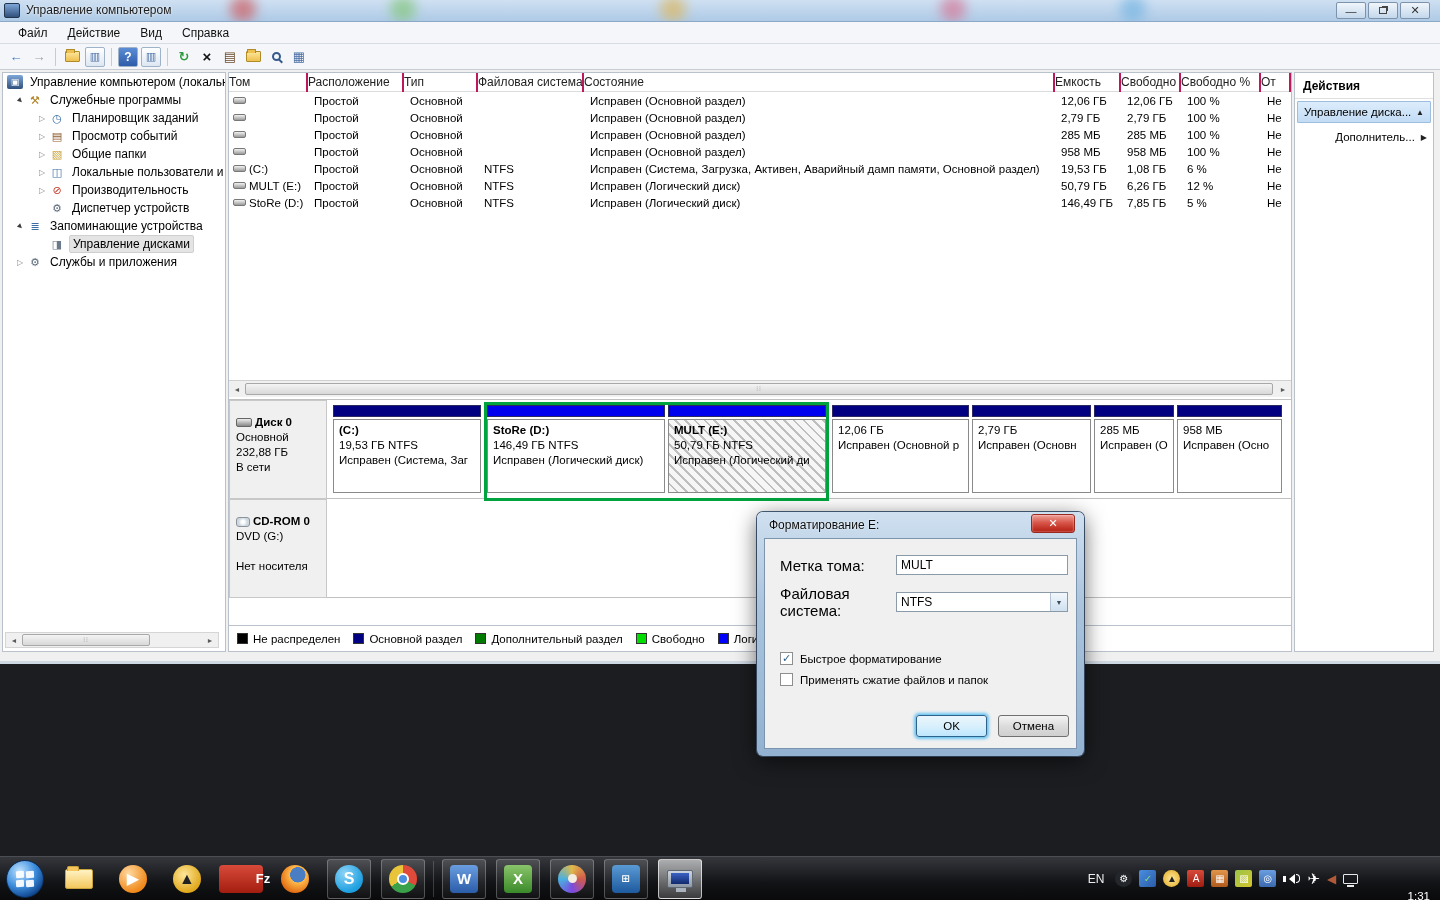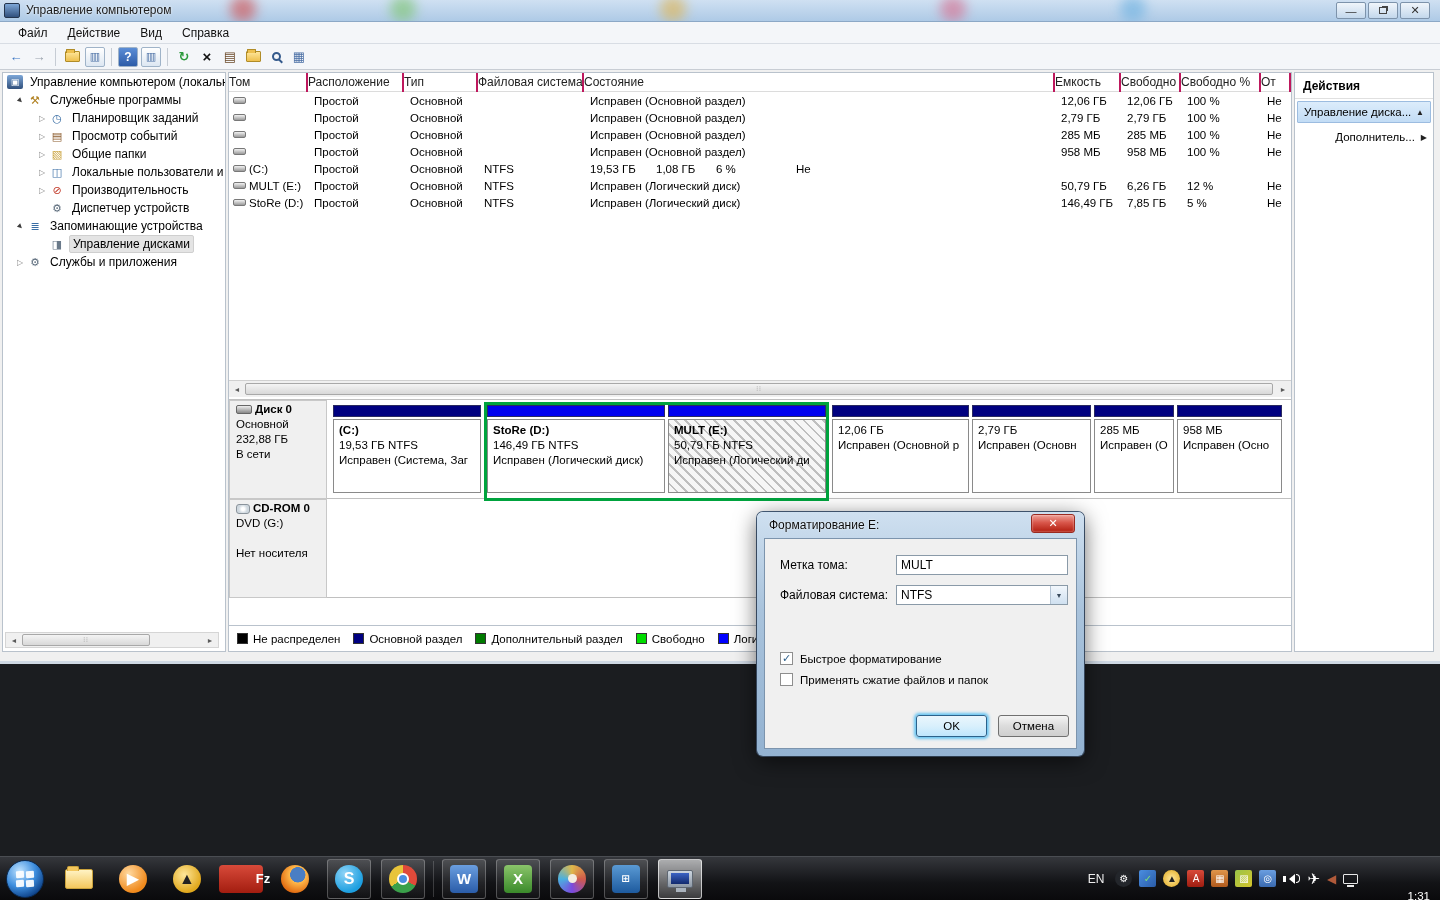--- a/index.html
+++ b/index.html
@@ -54,21 +54,21 @@
   .c2{width:96px;flex:0 0 96px;} .c3{width:74px;flex:0 0 74px;} .c4{width:106px;flex:0 0 106px;}
   .c5{width:471px;flex:0 0 471px;} .c6{width:66px;flex:0 0 66px;} .c7{width:60px;flex:0 0 60px;}
   .c8{width:80px;flex:0 0 80px;} .c9{flex:1;}
   .dico{width:13px;height:7px;background:linear-gradient(#f2f2f2,#9a9a9a);border:1px solid #787878;border-radius:2px;flex:0 0 13px;margin-left:4px;}
   .list-hscroll{position:absolute;left:0;right:0;top:307px;height:17px;background:#f0f0f0;border-top:1px solid #d0d0d0;display:flex;align-items:center;}
   .list-hscroll .sb-thumb{flex:1;margin-right:2px;}
 
   
   .graph{position:absolute;left:0;top:326px;right:0;bottom:26px;background:#fff;border-top:1px solid #c0c0c0;overflow:hidden;}
   .disk-row{position:relative;height:99px;border-bottom:1px solid #c0c0c0;display:flex;padding:5px 0 0 4px;}
-  .disk-info{width:98px;flex:0 0 98px;background:#f0f0f0;border:1px solid #c8c8c8;margin:-5px 0 0 -4px;padding:1px 4px 0 6px;height:99px;font-size:11.5px;line-height:15px;}
+  .disk-info{width:98px;flex:0 0 98px;background:#f0f0f0;border:1px solid #c8c8c8;margin:-5px 0 0 -4px;padding:14px 4px 0 6px;height:99px;font-size:11.5px;line-height:15px;}
   .disk-info .dname{font-weight:bold;display:flex;align-items:center;gap:3px;}
   .hdd-ico{width:16px;height:9px;background:linear-gradient(#eee,#888);border:1px solid #666;border-radius:2px;}
   .cd-ico{width:14px;height:10px;background:radial-gradient(circle,#fff 20%,#cfd8df 60%);border:1px solid #8a939b;border-radius:3px;}
   .parts{display:flex;margin-left:6px;gap:3px;}
   .part{display:flex;flex-direction:column;}
   .pbar{height:12px;border:1px solid #2a2a60;}
   .pbody{margin-top:2px;height:74px;background:#fff;border:1px solid #8a8a8a;padding:3px 5px;font-size:11.5px;line-height:15px;overflow:hidden;white-space:nowrap;}
   .pbody .plabel{font-weight:bold;}
   .pbody.hatched{background:repeating-linear-gradient(45deg,#f6f6f6 0 5px,#bfbfbf 5px 7px);}
   .ext-frame{display:flex;gap:3px;border:3px solid #00a33e;margin:-3px 0;padding:0;background:#fff;}
@@ -83,21 +83,21 @@
   .aitem1{margin:2px 2px;display:flex;align-items:center;justify-content:space-between;padding:4px 6px;background:linear-gradient(#dcecfb,#c2dcf5);border:1px solid #9cbce0;border-radius:1px;font-size:11.5px;}
   .aitem2{display:flex;align-items:center;justify-content:flex-end;gap:6px;padding:6px 6px;font-size:11.5px;}
   .tri{font-size:8px;color:#222;}
 
   
   .dialog{position:absolute;left:757px;top:512px;width:327px;height:244px;border-radius:6px;background:linear-gradient(#cfe0f0,#a9c3dc 40%,#93b2d1);box-shadow:0 5px 22px rgba(0,0,0,.6),0 0 0 1px #4c6584;z-index:50;}
   .dtitle{position:absolute;left:12px;top:6px;font-size:12px;color:#0c0c0c;text-shadow:0 0 2px #fff;}
   .dclose{position:absolute;right:9px;top:2px;width:44px;height:19px;border:1px solid #9a2a20;border-radius:3px;background:linear-gradient(#f0a198,#d8564a 45%,#b21d0f);color:#fff;font-weight:bold;font-size:11px;display:flex;align-items:center;justify-content:center;box-shadow:inset 0 0 2px rgba(255,255,255,.7);}
   .dbody{position:absolute;left:7px;right:7px;top:26px;bottom:7px;background:#f0f0f0;border:1px solid #7c94ad;}
   .drow{position:absolute;left:15px;display:flex;align-items:center;}
-  .dlabel{width:116px;font-size:12px;}
+  .dlabel{width:116px;font-size:15px;}
   .dinput{width:172px;height:20px;border:1px solid #8a9aa8;background:#fff;font-family:inherit;font-size:12px;padding:0 4px;}
   .dselect{width:172px;height:20px;border:1px solid #8a9aa8;background:#fff;display:flex;align-items:center;justify-content:space-between;padding-left:4px;}
   .dd-btn{width:17px;height:18px;background:linear-gradient(#f2f7fc,#cfe0f0);border-left:1px solid #b4c4d4;display:flex;align-items:center;justify-content:center;font-size:7px;color:#3a4b5c;}
   .cbrow{position:absolute;left:15px;display:flex;align-items:center;gap:7px;font-size:11.5px;}
   .cbox{width:13px;height:13px;background:#fff;border:1px solid #8e8e8e;display:flex;align-items:center;justify-content:center;font-size:11px;color:#2c5f8a;font-weight:bold;line-height:1;}
   .dbtn{position:absolute;width:71px;height:22px;border:1px solid #707070;border-radius:3px;background:linear-gradient(#f4f4f4,#dcdcdc 50%,#cfcfcf);font-size:11.5px;display:flex;align-items:center;justify-content:center;}
   .dbtn.focused{border-color:#2c628b;box-shadow:0 0 3px 2px #69c5f2;background:linear-gradient(#eaf6fd,#d9f0fc 50%,#bee6fd);}
 
   
   .taskbar{position:absolute;left:0;bottom:0;width:1440px;height:44px;background:linear-gradient(#35373c,#121316 60%,#0a0a0c);border-top:1px solid #4a4d52;display:flex;align-items:center;z-index:100;}
@@ -314,20 +314,21 @@
             <div class="cell c9">Не</div>
         </div>
         <div class="vr">
           <div class="cell c1" style="padding-left:0;">
               <span class="dico"></span>
               <span>(C:)</span>
             </div>
           <div class="cell c2">Простой</div>
             <div class="cell c3">Основной</div>
           <div class="cell c4">NTFS</div>
+            <div class="cell c5">Исправен (Система, Загрузка, Активен, Аварийный дамп памяти, Основной раздел)</div>
           <div class="cell c6">19,53 ГБ</div>
             <div class="cell c7">1,08 ГБ</div>
           <div class="cell c8">6 %</div>
             <div class="cell c9">Не</div>
         </div>
         <div class="vr">
           <div class="cell c1" style="padding-left:0;">
               <span class="dico"></span>
               <span>MULT (E:)</span>
             </div>

